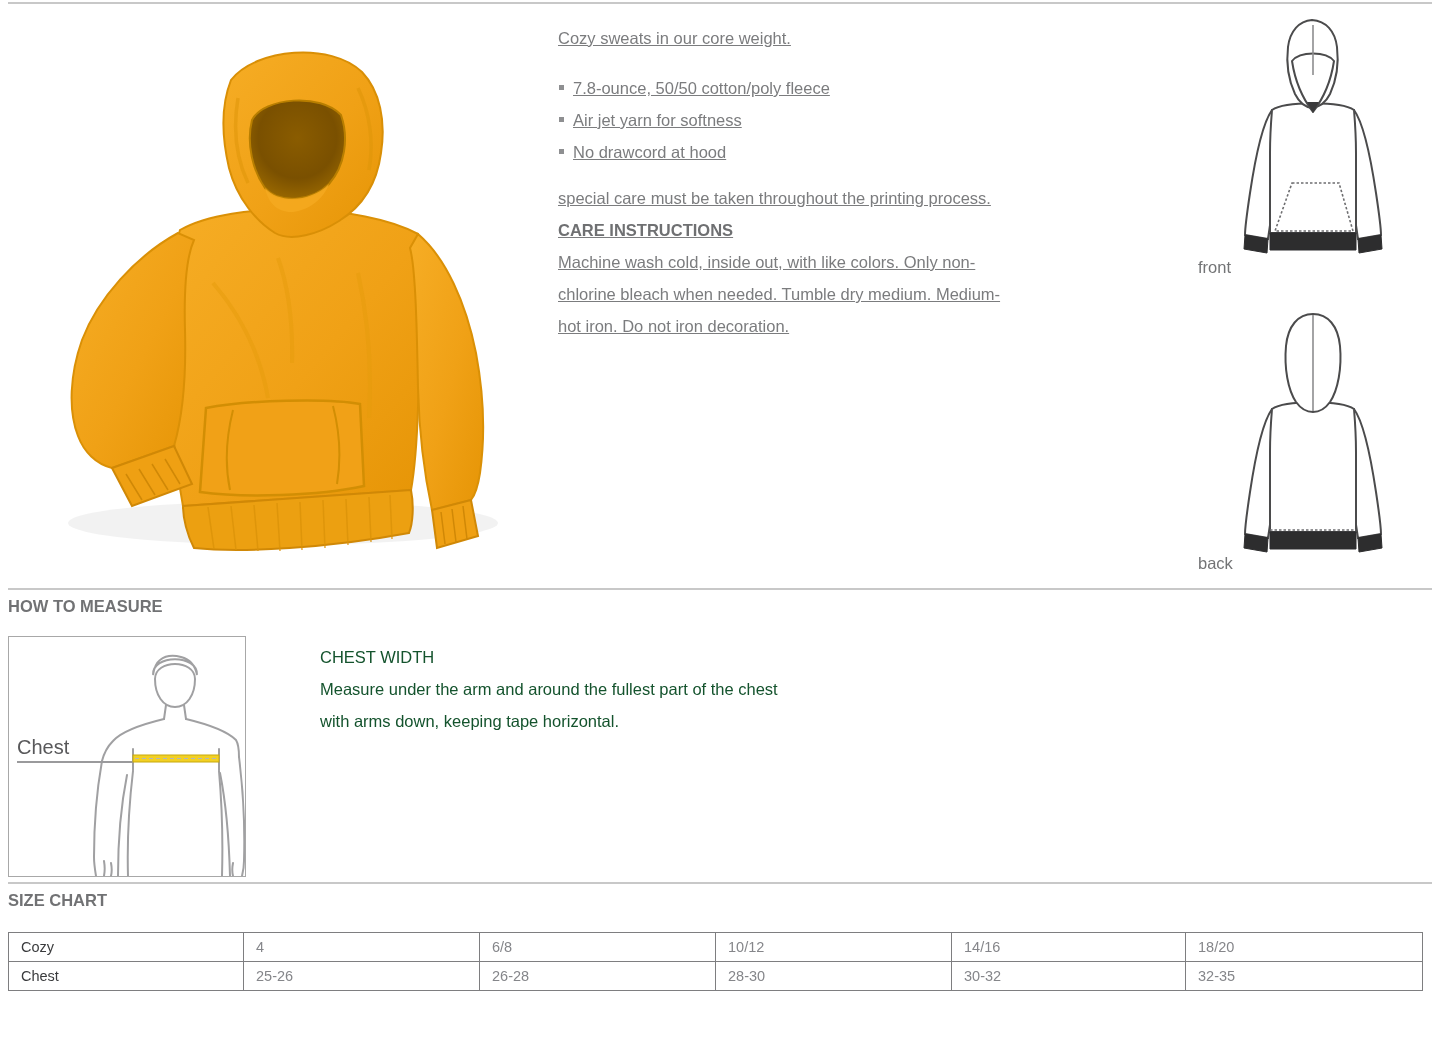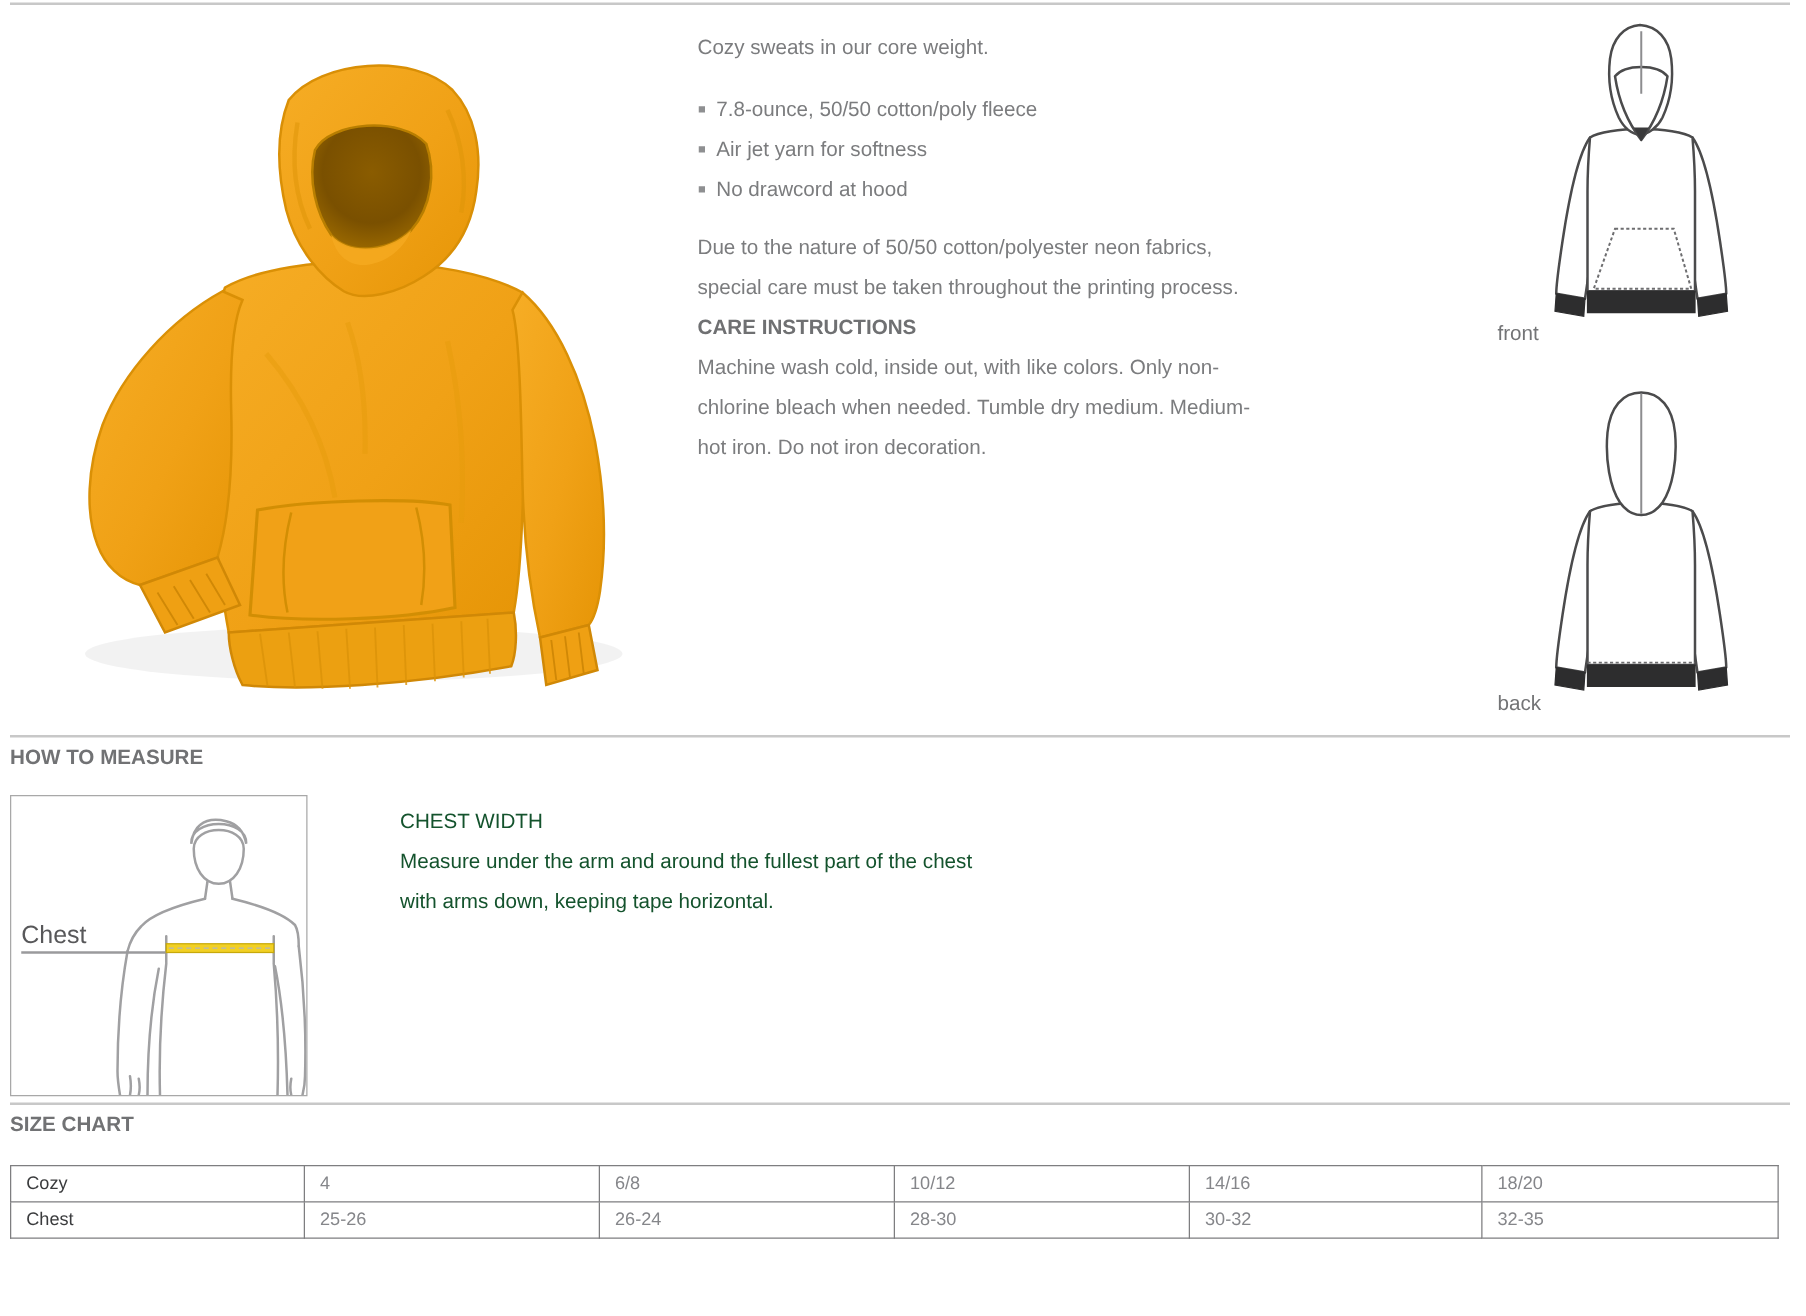--- a/index.html
+++ b/index.html
@@ -7,21 +7,21 @@
     position:relative;width:1445px;height:1053px;background:#ffffff;
     font-family:"Liberation Sans","DejaVu Sans",sans-serif;overflow:hidden;
   }
   .rule{position:absolute;left:8px;width:1424px;height:2px;background:#c8c8c8;}
   .rule-top{top:2px;}
   .rule-measure{top:588px;}
   .rule-size{top:882px;}
 
   .product-photo{position:absolute;left:28px;top:18px;width:500px;height:540px;}
 
-  .desc{position:absolute;left:558px;top:22px;width:470px;color:#7b7c7e;font-size:16.5px;}
+  .desc{position:absolute;left:558px;top:22px;width:470px;color:#7b7c7e;font-size:16.5px;text-decoration:underline;}
   .line{line-height:32px;white-space:nowrap;}
   .desc ul{list-style:none;margin:18px 0 0 0;padding:0;}
   .desc li{position:relative;padding-left:15px;line-height:32px;white-space:nowrap;}
   .sq{position:absolute;left:1px;top:13px;width:5px;height:5px;background:#8e8f91;}
   .para{margin-top:14px;}
   .care-h{font-weight:bold;line-height:32px;color:#6f7072;}
 
   .view-label{position:absolute;left:1198px;font-size:16.5px;color:#737476;}
   .view-front-label{top:258px;}
   .view-back-label{top:554px;}
@@ -113,21 +113,20 @@
       <li>
         <span class="sq"></span>
         <span>Air jet yarn for softness</span>
       </li>
       <li>
         <span class="sq"></span>
         <span>No drawcord at hood</span>
       </li>
     </ul>
     <div class="para">
-      <div class="line">Due to the nature of 50/50 cotton/polyester neon fabrics,</div>
       <div class="line">special care must be taken throughout the printing process.</div>
     </div>
     <div class="care-h">CARE INSTRUCTIONS</div>
     <div>
       <div class="line">Machine wash cold, inside out, with like colors. Only non-</div>
       <div class="line">chlorine bleach when needed. Tumble dry medium. Medium-</div>
       <div class="line">hot iron. Do not iron decoration.</div>
     </div>
   </div>
 
@@ -218,21 +217,21 @@
       <td class="rowlabel">Cozy</td>
       <td class="val">4</td>
       <td class="val">6/8</td>
       <td class="val">10/12</td>
       <td class="val">14/16</td>
       <td class="val">18/20</td>
     </tr>
     <tr>
       <td class="rowlabel">Chest</td>
       <td class="val">25-26</td>
-      <td class="val">26-24</td>
+      <td class="val">26-28</td>
       <td class="val">28-30</td>
       <td class="val">30-32</td>
       <td class="val">32-35</td>
     </tr>
   </tbody>
     </table>
 
 </div>
 
 </body></html>

